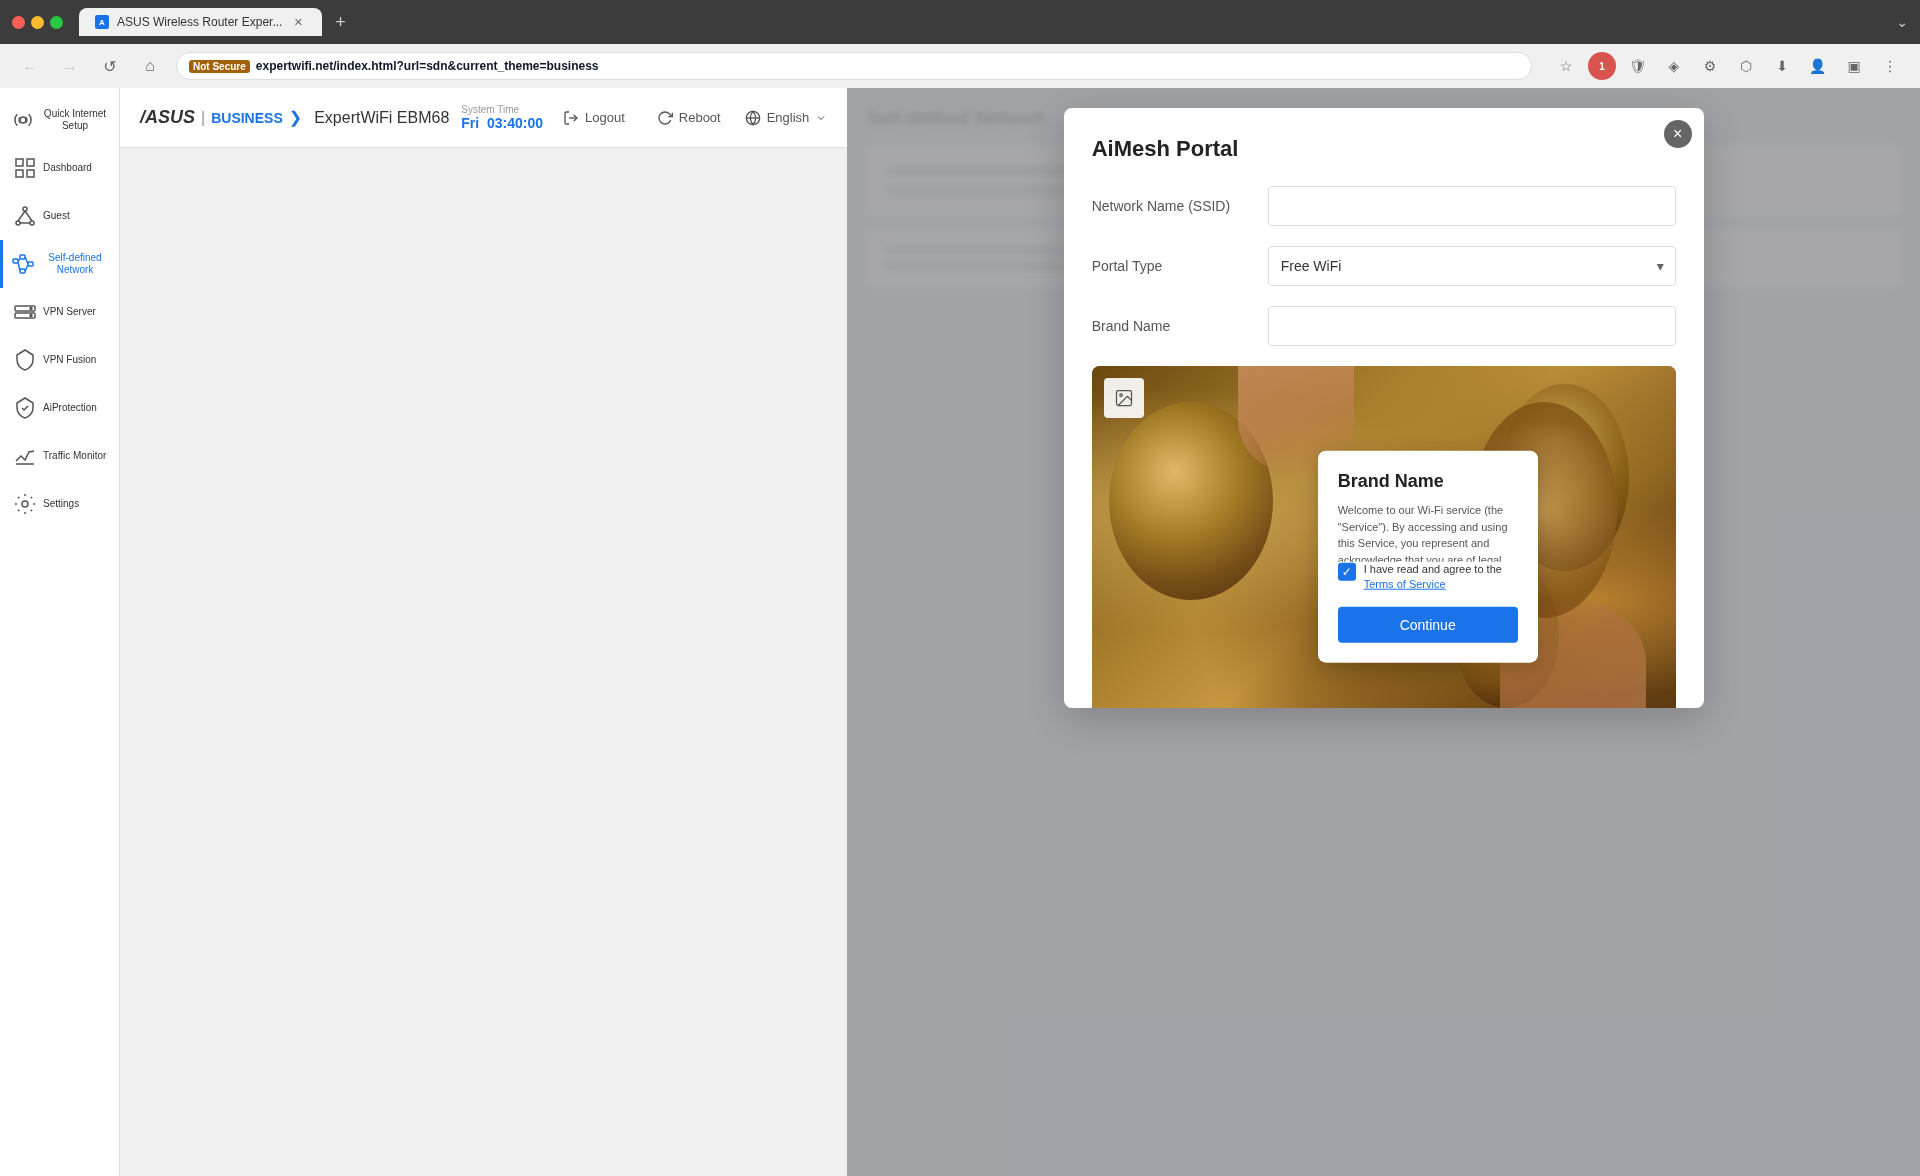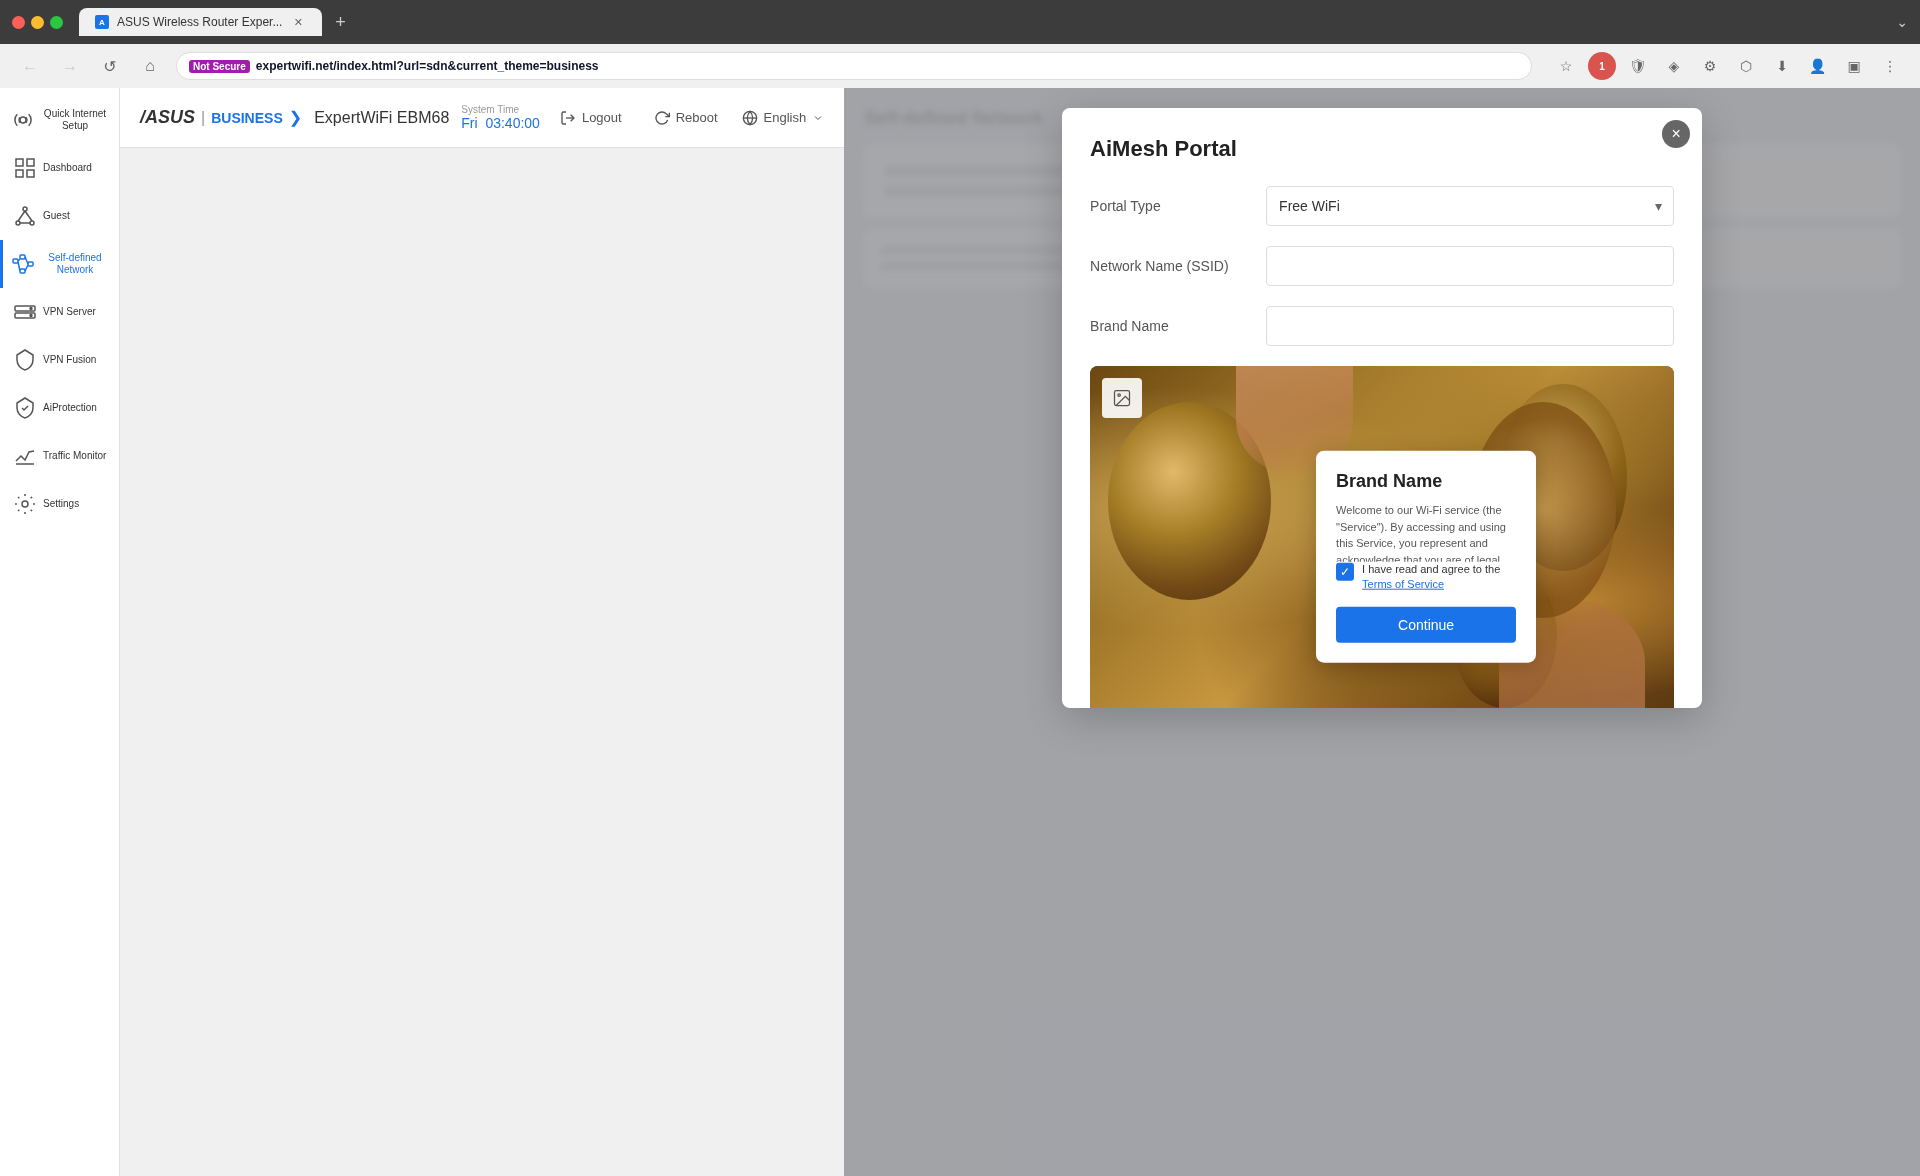--- a/index.html
+++ b/index.html
@@ -17,21 +17,21 @@
     .tab-active { background: #f0f0f0; border-radius: 8px 8px 0 0; padding: 6px 16px; display: flex; align-items: center; gap: 8px; font-size: 12px; color: #333; min-width: 200px; }
     .tab-favicon { width: 14px; height: 14px; background: #1a73e8; border-radius: 2px; display: flex; align-items: center; justify-content: center; color: white; font-size: 8px; font-weight: bold; }
     .tab-close { width: 16px; height: 16px; background: transparent; border: none; color: #666; cursor: pointer; margin-left: auto; font-size: 11px; display: flex; align-items: center; justify-content: center; }
     .tab-new { background: transparent; border: none; color: #ccc; font-size: 18px; margin-left: 4px; cursor: pointer; width: 28px; height: 28px; display: flex; align-items: center; justify-content: center; }
     .tab-menu { margin-left: auto; background: transparent; border: none; color: #ccc; font-size: 14px; cursor: pointer; }
 
     .browser-addressbar { background: #f0f0f0; height: 44px; display: flex; align-items: center; padding: 0 16px; gap: 12px; }
     .nav-btn { background: transparent; border: none; color: #666; font-size: 16px; cursor: pointer; width: 28px; height: 28px; display: flex; align-items: center; justify-content: center; }
     .nav-btn.disabled { color: #ccc; cursor: default; }
     .address-bar { flex: 1; background: white; border-radius: 20px; height: 28px; display: flex; align-items: center; padding: 0 12px; gap: 6px; font-size: 12px; color: #333; border: 1px solid #ddd; }
-    .security-badge { background: #a21caf; color: white; border-radius: 3px; padding: 1px 4px; font-size: 10px; font-weight: 600; }
+    .security-badge { background: #a16207; color: white; border-radius: 3px; padding: 1px 4px; font-size: 10px; font-weight: 600; }
     .address-text { color: #0f172a; font-size: 12px; font-weight: bold; }
     .toolbar-icons { display: flex; gap: 8px; align-items: center; margin-left: 8px; }
     .toolbar-icon { width: 28px; height: 28px; display: flex; align-items: center; justify-content: center; color: #666; font-size: 14px; cursor: pointer; border-radius: 4px; }
 
     
     .app-container { display: flex; height: calc(1176px - 88px); background: #f0f0f0; }
 
     
     .sidebar { width: 120px; background: white; display: flex; flex-direction: column; align-items: center; padding-top: 8px; border-right: 1px solid #e0e0e0; flex-shrink: 0; }
     .sidebar-item { display: flex; flex-direction: row; align-items: center; padding: 10px 8px; cursor: pointer; width: 100%; text-align: center; gap: 4px; border-left: 3px solid transparent; }
@@ -43,21 +43,21 @@
     .main-area { flex: 1; display: flex; }
     .app-header { background: white; height: 60px; display: flex; align-items: center; padding: 0 20px; border-bottom: 1px solid #e0e0e0; gap: 12px; }
     .brand-logo { display: flex; align-items: center; gap: 6px; }
     .brand-asus { font-size: 18px; font-weight: bold; color: #333; font-style: italic; }
     .brand-divider { color: #999; font-size: 16px; }
     .brand-business { color: #1a73e8; font-weight: bold; font-size: 14px; }
     .brand-chevron { color: #1a73e8; font-size: 16px; }
     .device-name { font-size: 16px; color: #333; font-weight: 500; margin-right: auto; }
     .system-time { display: flex; flex-direction: column; align-items: flex-start; font-size: 11px; color: #999; }
     .system-time-label { font-size: 10px; color: #999; }
-    .system-time-value { font-size: 14px; color: #1a73e8; font-weight: 400; }
+    .system-time-value { font-size: 14px; color: #1a73e8; font-weight: 700; }
     .time-day { color: #1a73e8; }
     .header-actions { display: flex; align-items: center; gap: 16px; margin-left: auto; text-align: right; }
     .header-btn { display: flex; align-items: center; gap: 6px; color: #555; font-size: 13px; cursor: pointer; padding: 4px 8px; border-radius: 4px; }
     .lang-btn { display: flex; align-items: center; gap: 6px; color: #555; font-size: 13px; cursor: pointer; }
 
     
     .content-area { flex: 1; background: #e8eaf0; padding: 20px; position: relative; overflow: auto; }
 
     
     .bg-content { filter: blur(3px); opacity: 0.5; }
@@ -310,34 +310,34 @@
           <div style="height:10px; background:#ddd; border-radius:4px; width:55%;"></div>
         </div>
       </div>
 
       <div class="modal-overlay">
         <div class="modal">
           <button class="modal-close">×</button>
           <h2 class="modal-title">AiMesh Portal</h2>
 
           <div class="form-row">
+            <label class="form-label">Network Name (SSID)</label>
+            <input type="text" class="form-input" value="" style="">
+          </div>
+
+          <div class="form-row">
             <label class="form-label">Portal Type</label>
             <div class="select-wrapper">
               <select class="form-select">
                 <option value="free-wifi" selected="">Free WiFi</option>
                 <option value="click-through">Click-through</option>
                 <option value="sign-in">Sign-in</option>
               </select>
               <span class="select-arrow">▾</span>
             </div>
-          </div>
-
-          <div class="form-row">
-            <label class="form-label">Network Name (SSID)</label>
-            <input type="text" class="form-input" value="" style="">
           </div>
 
           <div class="form-row">
             <label class="form-label">Brand Name</label>
             <input type="text" class="form-input" value="" style="">
           </div>
 
           <div class="preview-area">
             <div class="coffee-scene">
 

